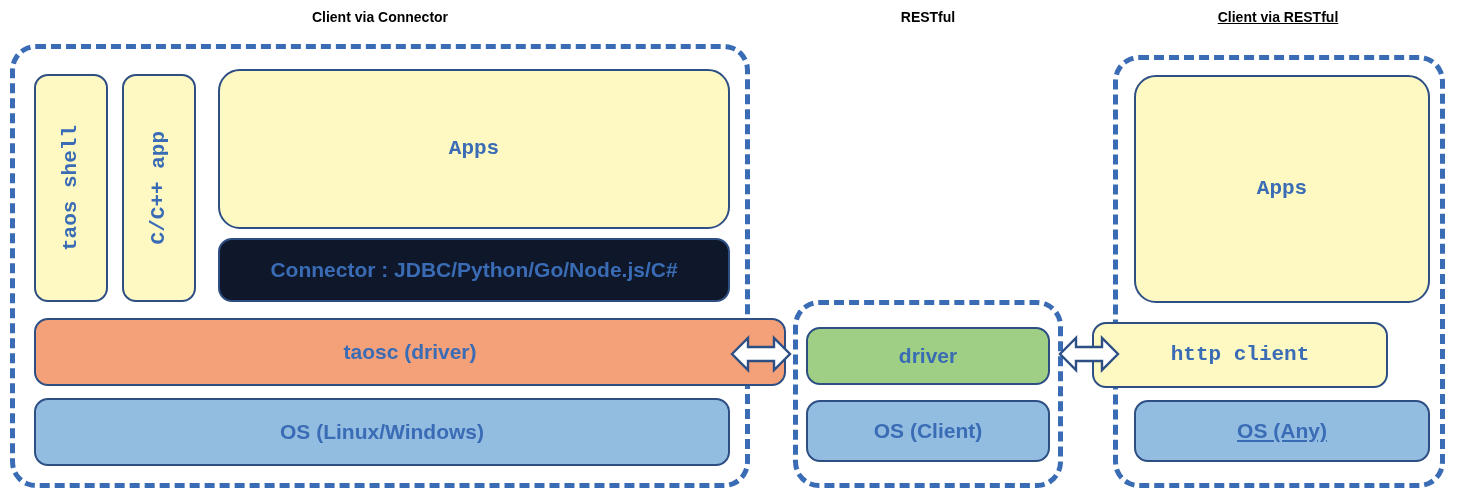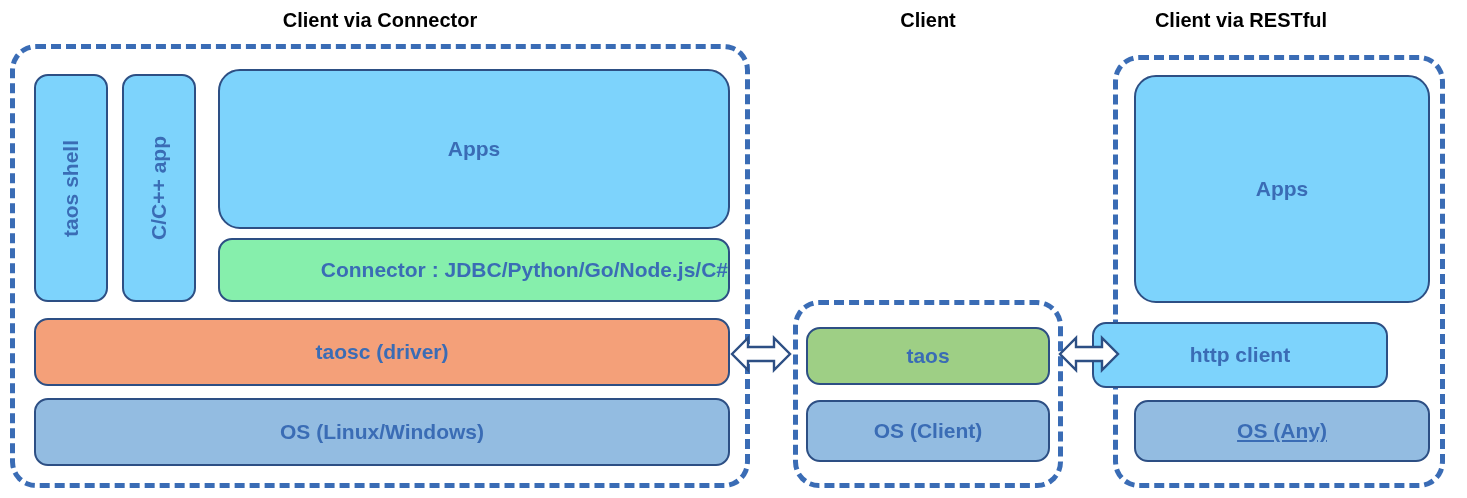--- a/index.html
+++ b/index.html
@@ -11,30 +11,30 @@
     width: 1467px;
     height: 498px;
     position: relative;
     font-family: "Liberation Sans", sans-serif;
     overflow: hidden;
   }
 
   
   .section-title {
     position: absolute;
-    font-size: 20px;
+    font-size: 14px;
     font-weight: bold;
     color: #000000;
     text-align: center;
     letter-spacing: 0px;
     white-space: nowrap;
   }
   #title-connector { left: 170px; top: 9px;  width: 420px; }
   #title-server    { left: 793px; top: 9px;  width: 270px; }
-  #title-restful   { left: 1076px; top: 9px; width: 330px; }
+  #title-restful   { left: 1113px; top: 9px; width: 330px; text-decoration: underline; }
 
   
   .panel {
     position: absolute;
     border: 5px dashed #3a6cb5;
     border-radius: 26px;
     box-sizing: border-box;
     background: transparent;
   }
   #panel-connector { left: 10px;   top: 44px;  width: 740px;  height: 444px; }
@@ -50,42 +50,42 @@
     display: flex;
     align-items: center;
     justify-content: center;
     text-align: center;
     color: #3a6cb5;
     font-weight: bold;
     font-size: 21px;
     line-height: 1.22;
   }
   .node.rounded-lg { border-radius: 22px; }
-  .node.fill-yellow { background: #7dd3fc; }
+  .node.fill-yellow { background: #fef9c3; font-family: Liberation Mono, monospace; }
   .node.fill-orange { background: #f4a079; }
   .node.fill-blue   { background: #93bce1; }
   .node.fill-green  { background: #9ecf85; }
-  .node.fill-gray   { background: #86efac; justify-content: flex-end; }
+  .node.fill-gray   { background: #0f172a; }
 
   
   .node .vlabel {
     writing-mode: vertical-rl;
     transform: rotate(180deg);
     white-space: nowrap;
     font-size: 21px;
     font-weight: bold;
     color: #3a6cb5;
   }
 
   
   #box-taos-shell   { left: 34px;  top: 74px;  width: 74px;  height: 228px; }
   #box-cpp-app      { left: 122px; top: 74px;  width: 74px;  height: 228px; }
   #box-apps         { left: 218px; top: 69px;  width: 512px; height: 160px; }
   #box-connector    { left: 218px; top: 238px; width: 512px; height: 64px;  }
-  #box-taosc        { left: 34px;  top: 318px; width: 696px; height: 68px;  }
+  #box-taosc        { left: 34px;  top: 318px; width: 752px; height: 68px;  }
   #box-os-left      { left: 34px;  top: 398px; width: 696px; height: 68px;  }
 
   
   #box-taosd        { left: 806px; top: 327px; width: 244px; height: 58px; }
   #box-os-server    { left: 806px; top: 400px; width: 244px; height: 62px; }
 
   
   #box-apps-restful { left: 1134px; top: 75px;  width: 296px; height: 228px; }
   #box-http-client  { left: 1092px; top: 322px; width: 296px; height: 66px;  }
   #box-os-any       { left: 1134px; top: 400px; width: 296px; height: 62px; text-decoration: underline;  }
@@ -97,21 +97,21 @@
     height: 56px;
   }
   #arrow-left  { left: 730px;  top: 326px; }
   #arrow-right { left: 1058px; top: 326px; }
 </style>
 </head>
 <body>
 
 <div class="section-title" id="title-connector">Client via Connector</div>
 
-<div class="section-title" id="title-server">Client</div>
+<div class="section-title" id="title-server">RESTful</div>
 
 <div class="section-title" id="title-restful">Client via RESTful</div>
 
 <div class="panel" id="panel-connector"></div>
 
 <div class="panel" id="panel-server"></div>
 
 <div class="panel" id="panel-restful"></div>
 
 <div class="node fill-yellow" id="box-taos-shell">
@@ -132,21 +132,21 @@
 
 <div class="node fill-orange" id="box-taosc">
   <span>taosc (driver)</span>
 </div>
 
 <div class="node fill-blue" id="box-os-left">
   <span>OS (Linux/Windows)</span>
 </div>
 
 <div class="node fill-green" id="box-taosd">
-  <span>taos</span>
+  <span>driver</span>
 </div>
 
 <div class="node fill-blue" id="box-os-server">
   <span>OS (Client)</span>
 </div>
 
 <div class="node fill-yellow rounded-lg" id="box-apps-restful">
   <div>
     <div>Apps</div>
   </div>

